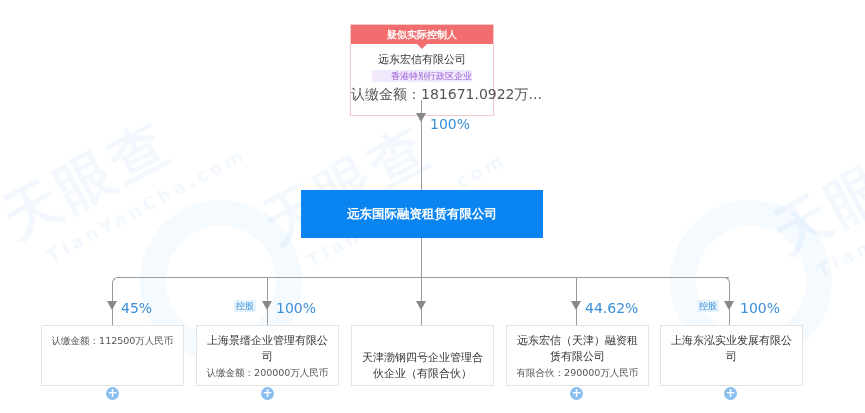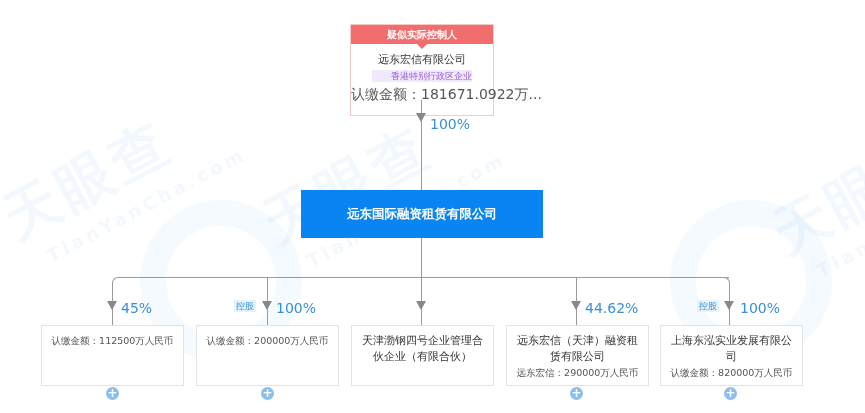--- a/index.html
+++ b/index.html
@@ -70,21 +70,21 @@
       display: flex; align-items: center; justify-content: center;
     }
 
     .child {
       position: absolute; top: 325px; width: 143px; height: 61px;
       background: #fff; border: 1px solid #e3e3e3; box-sizing: border-box;
       text-align: center; padding: 7px 6px 0;
     }
     .child .cname { font-size: 11px; line-height: 16px; color: #333; }
     .child .camt { font-size: 9.5px; color: #555; margin-top: 2px; white-space: nowrap; }
-    .child.noamt { padding-top: 7px; }
+    .child.noamt { padding-top: 24px; }
     .plus {
       position: absolute; top: 387px; width: 13px; height: 13px; border-radius: 50%;
       background: #89bfee; color: #fff; font-size: 12px; line-height: 13px;
       text-align: center; font-weight: bold; cursor: pointer;
     }
   </style>
 </head>
 <body>
 
 <div class="watermark" style="left:-10px; top:190px;">
@@ -141,31 +141,31 @@
 <div class="arrow" style="left:724px; top:301px;"></div>
 <div class="hold" style="left:697px; top:300px;">控股</div>
 <div class="pct" style="left:740px; top:300px;">100%</div>
 
 <div class="child" style="left:41px;">
   <div class="camt">认缴金额：112500万人民币</div>
 </div>
 <div class="plus" style="left:106px;">+</div>
 
 <div class="child" style="left:196px;">
+  <div class="cname">上海景缙企业管理有限公司</div>
   <div class="camt">认缴金额：200000万人民币</div>
 </div>
 <div class="plus" style="left:261px;">+</div>
 
 <div class="child noamt" style="left:351px;">
   <div class="cname">天津渤钢四号企业管理合伙企业（有限合伙）</div>
 </div>
 
 <div class="child" style="left:506px;">
   <div class="cname">远东宏信（天津）融资租赁有限公司</div>
-  <div class="camt">远东宏信：290000万人民币</div>
+  <div class="camt">有限合伙：290000万人民币</div>
 </div>
 <div class="plus" style="left:570px;">+</div>
 
 <div class="child" style="left:660px;">
   <div class="cname">上海东泓实业发展有限公司</div>
-  <div class="camt">认缴金额：820000万人民币</div>
 </div>
 <div class="plus" style="left:724px;">+</div>
 
 </body></html>

